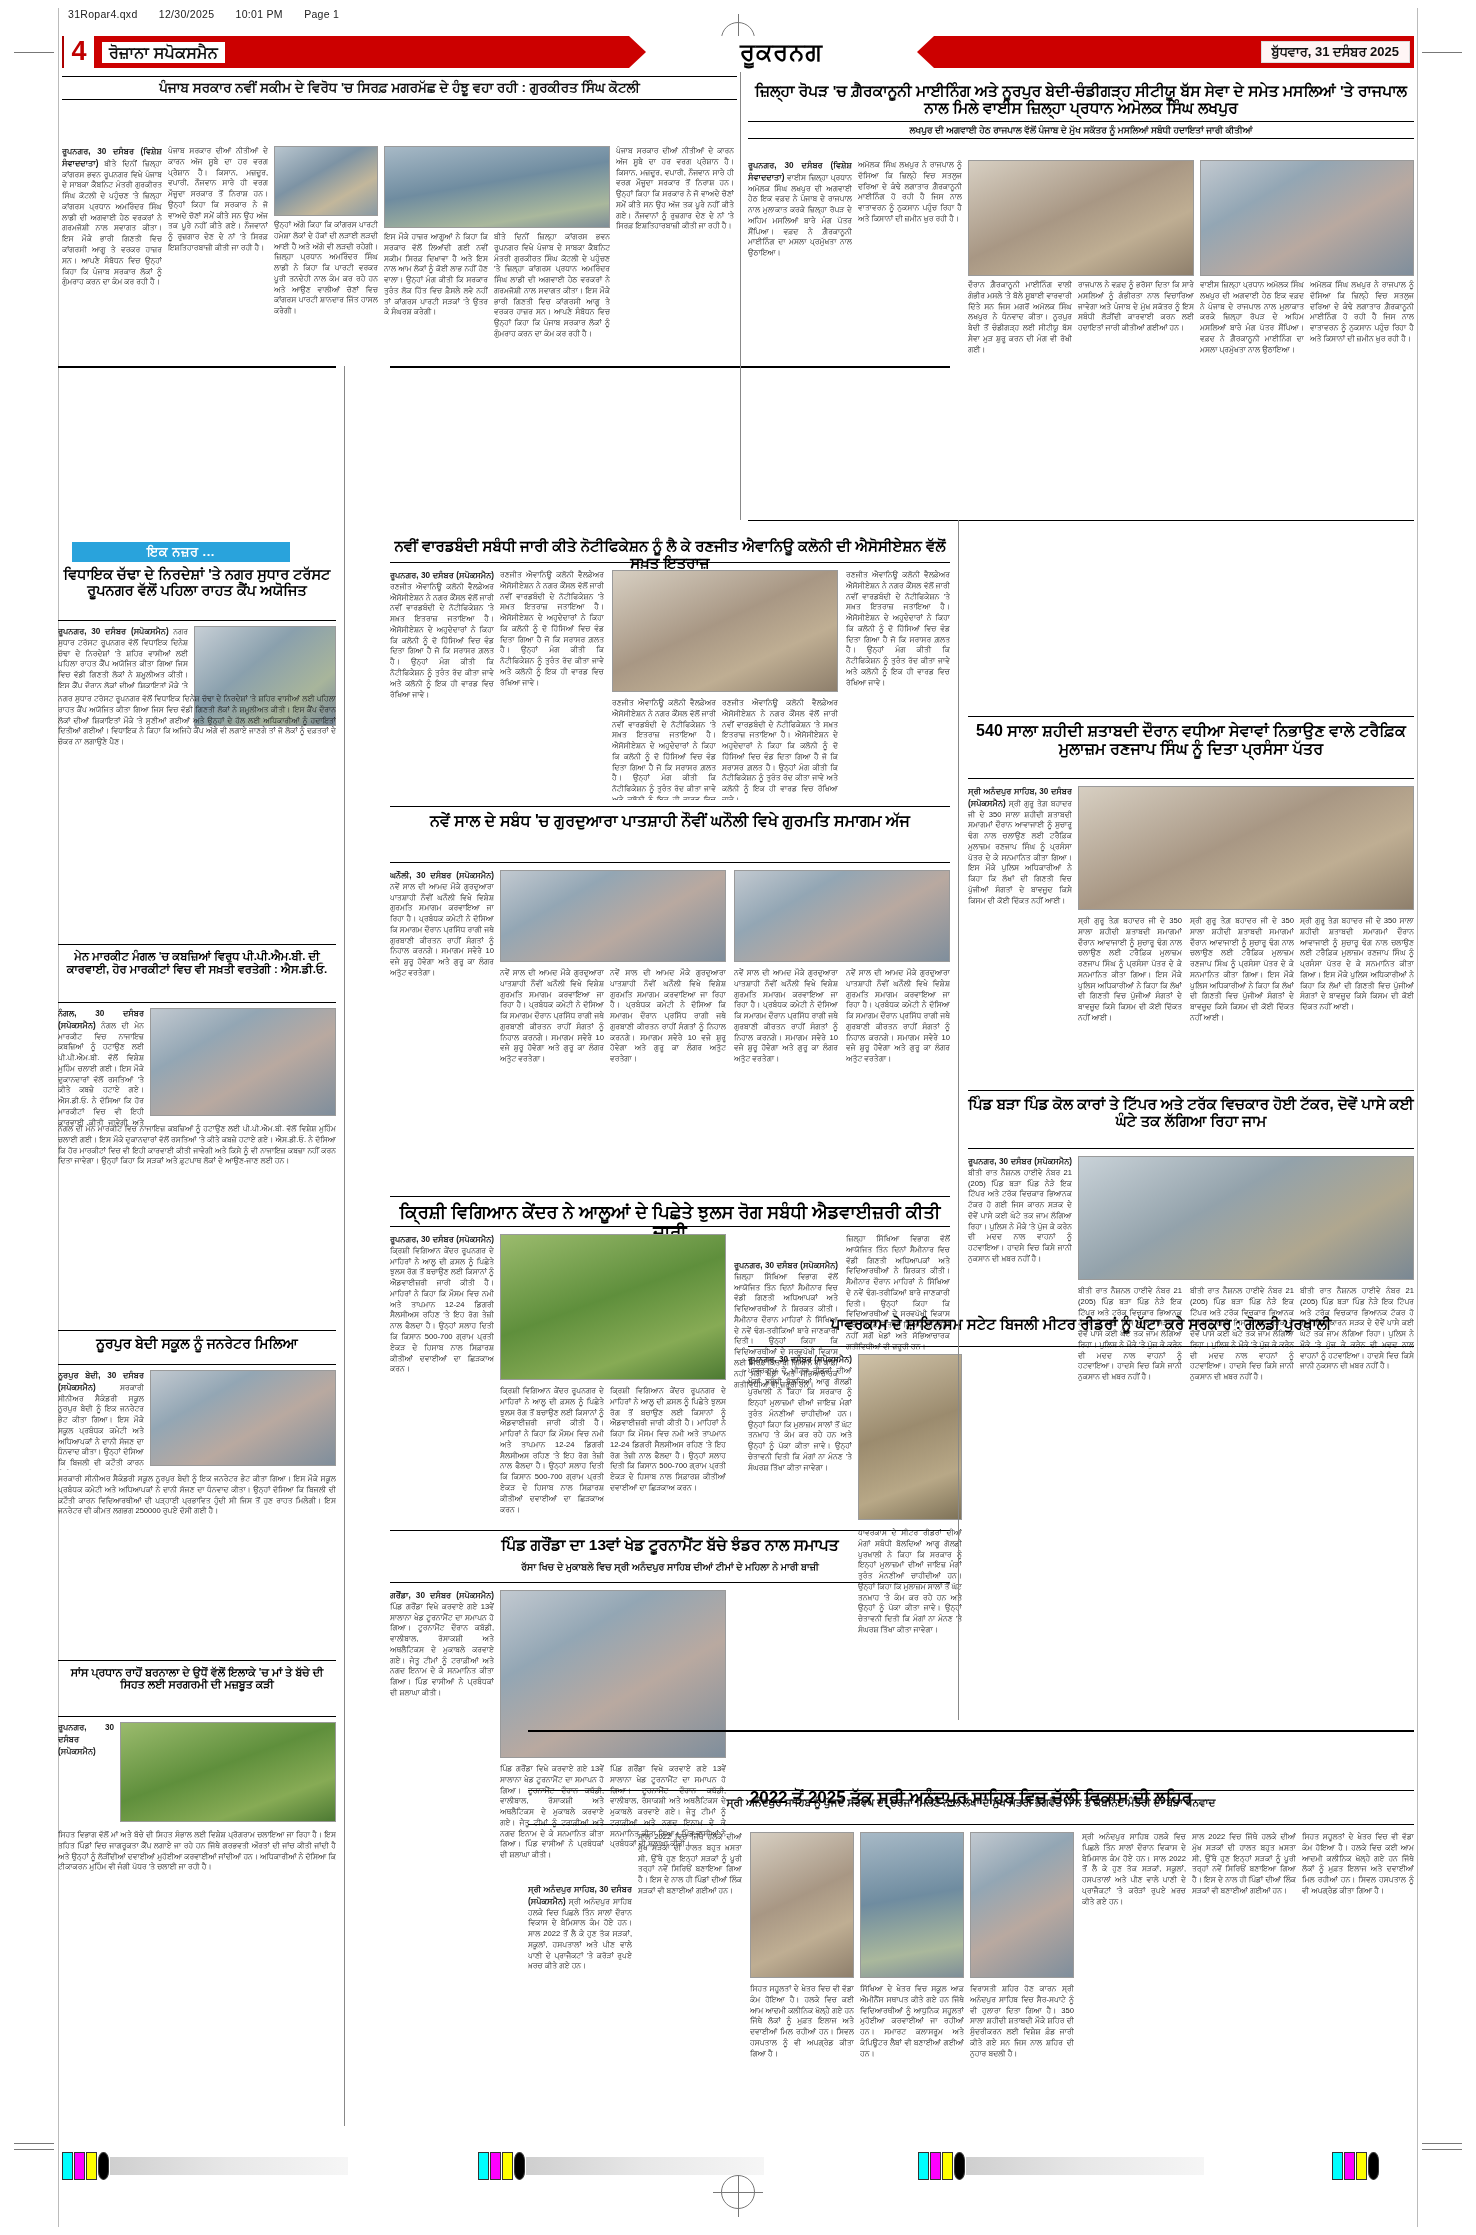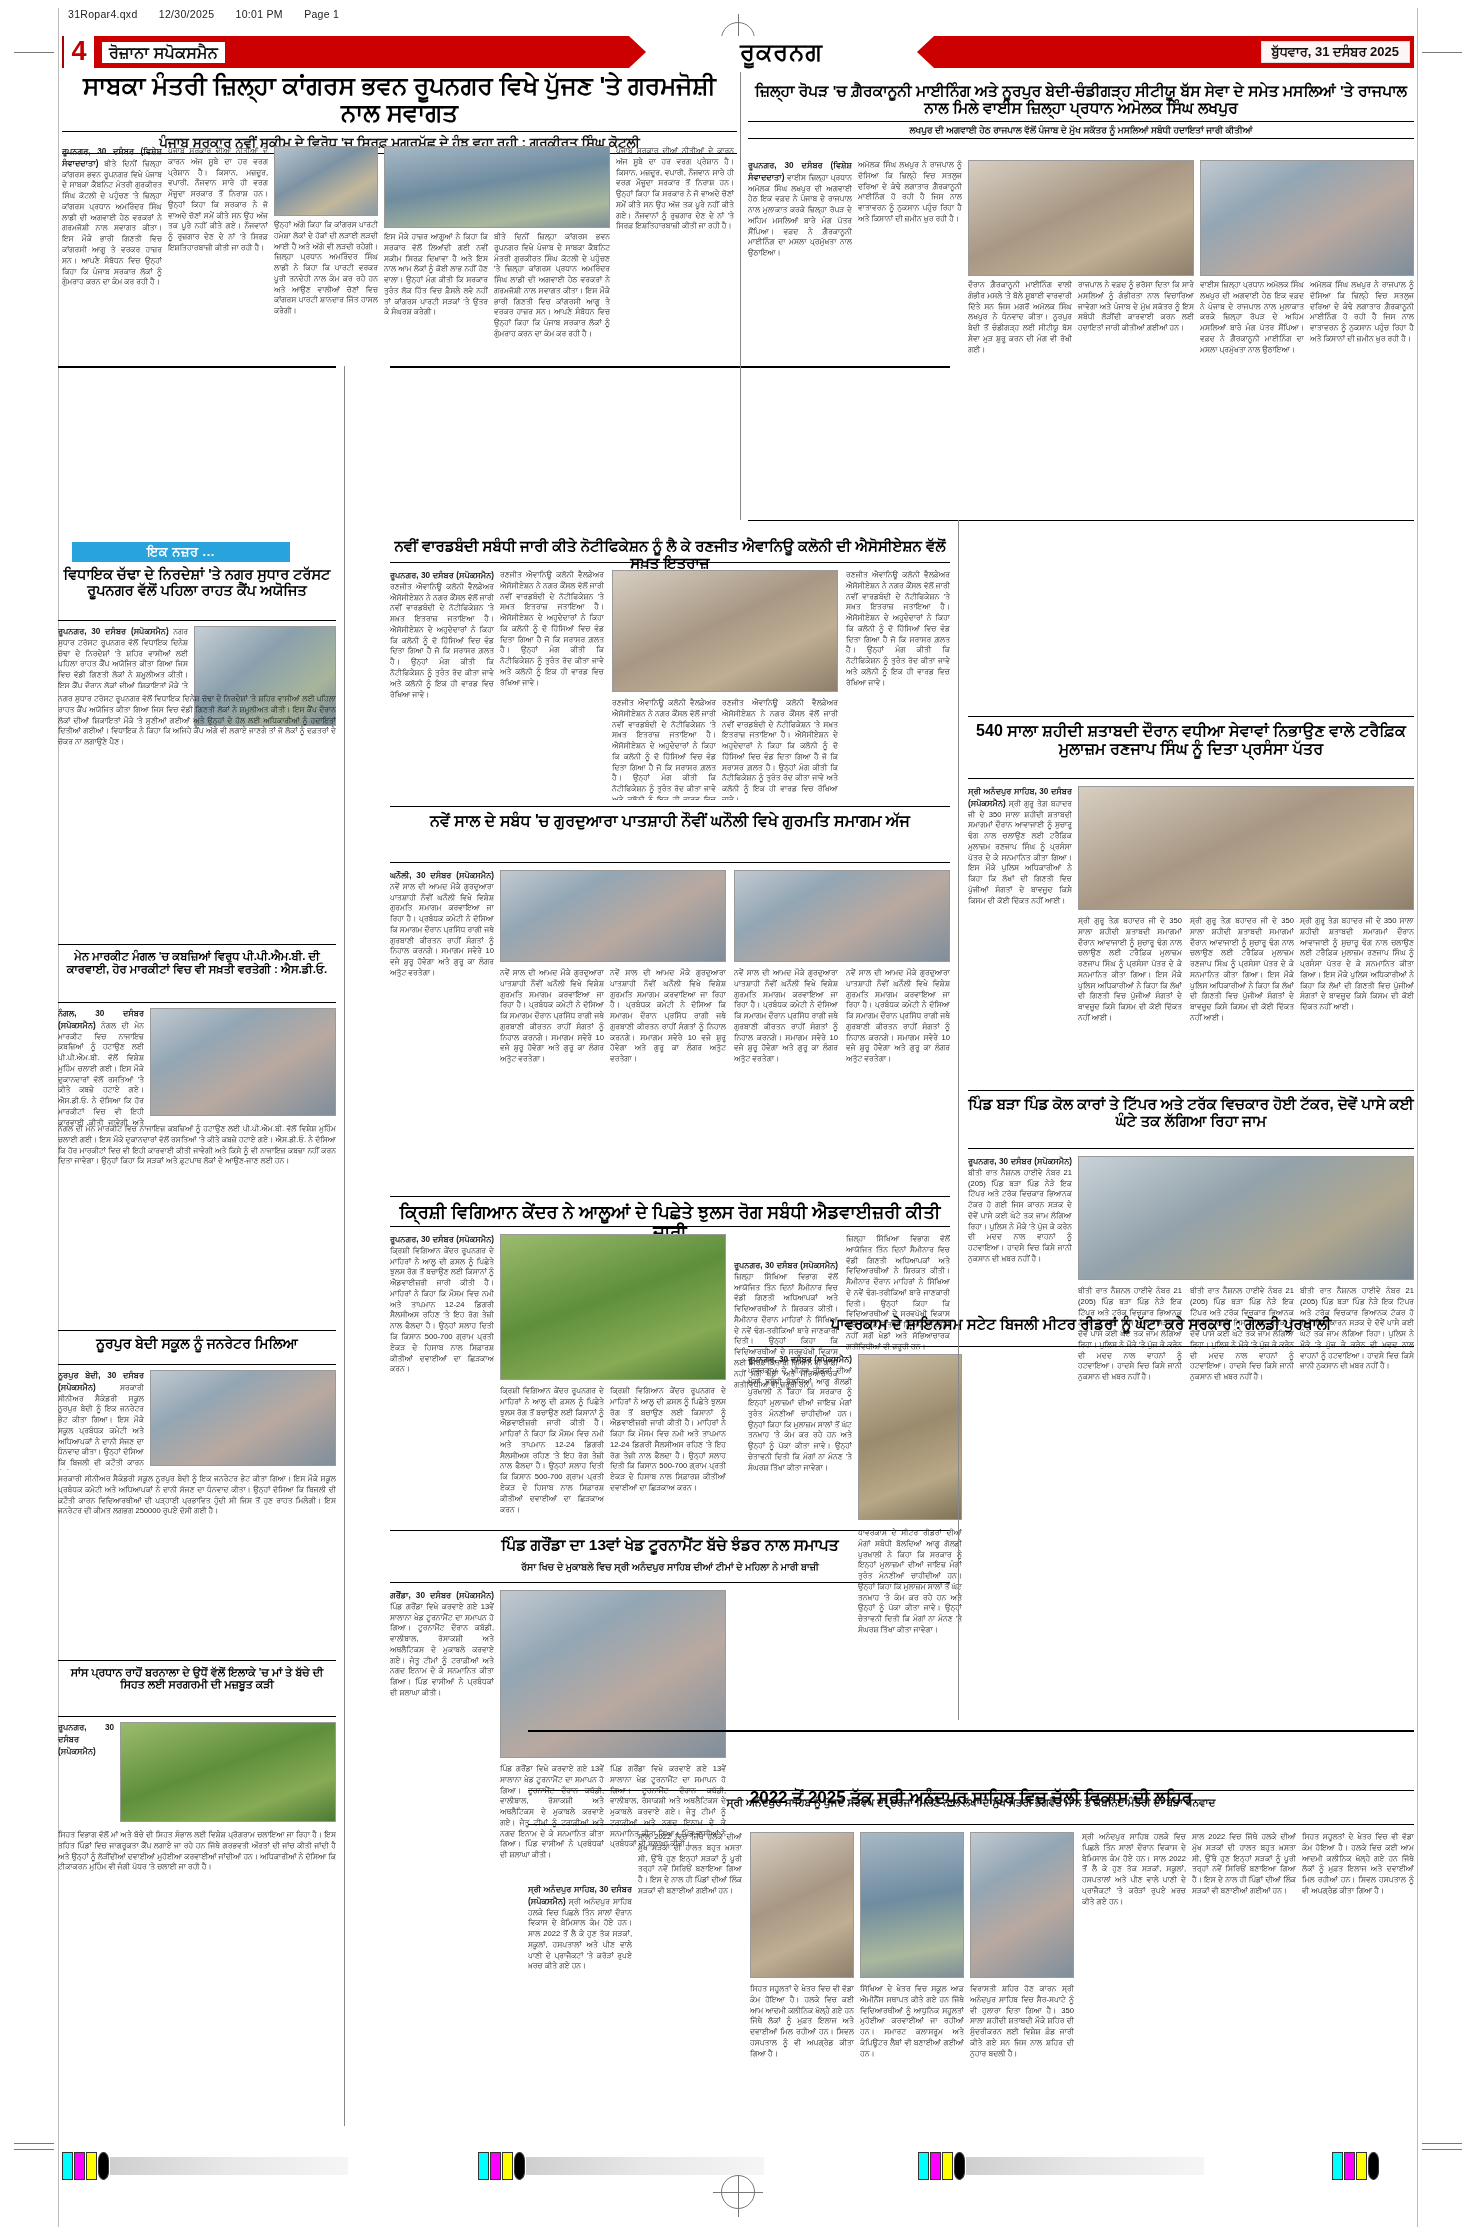--- a/index.html
+++ b/index.html
@@ -221,21 +221,20 @@
   <div class="mh-left">
     <div class="mh-brand">ਰੋਜ਼ਾਨਾ ਸਪੋਕਸਮੈਨ</div>
   </div>
   <div class="mh-center">ਰੂਕਰਨਗ</div>
   <div class="mh-right">
     <div class="mh-date">ਬੁੱਧਵਾਰ, 31 ਦਸੰਬਰ 2025</div>
   </div>
 </div>
 
 <div style="position:absolute;left:62px;top:72px;width:675px;">
-  <div class="hl" style="font-size:24.5px;">ਸਾਬਕਾ ਮੰਤਰੀ ਜ਼ਿਲ੍ਹਾ ਕਾਂਗਰਸ ਭਵਨ ਰੂਪਨਗਰ ਵਿਖੇ ਪੁੱਜਣ 'ਤੇ ਗਰਮਜੋਸ਼ੀ ਨਾਲ ਸਵਾਗਤ</div>
   <div class="rule-h" style="margin:4px 0 3px;"></div>
   <div class="sub-hl" style="font-size:13.5px;">ਪੰਜਾਬ ਸਰਕਾਰ ਨਵੀਂ ਸਕੀਮ ਦੇ ਵਿਰੋਧ 'ਚ ਸਿਰਫ਼ ਮਗਰਮੱਛ ਦੇ ਹੰਝੂ ਵਹਾ ਰਹੀ : ਗੁਰਕੀਰਤ ਸਿੰਘ ਕੋਟਲੀ</div>
   <div class="rule-h" style="margin:3px 0 4px;"></div>
 </div>
 
 <div style="position:absolute;left:62px;top:146px;width:100px;" class="body-col">
   <span class="byline">ਰੂਪਨਗਰ, 30 ਦਸੰਬਰ (ਵਿਸ਼ੇਸ਼ ਸੰਵਾਦਦਾਤਾ)</span>
   <span>ਬੀਤੇ ਦਿਨੀਂ ਜ਼ਿਲ੍ਹਾ ਕਾਂਗਰਸ ਭਵਨ ਰੂਪਨਗਰ ਵਿਖੇ ਪੰਜਾਬ ਦੇ ਸਾਬਕਾ ਕੈਬਨਿਟ ਮੰਤਰੀ ਗੁਰਕੀਰਤ ਸਿੰਘ ਕੋਟਲੀ ਦੇ ਪਹੁੰਚਣ 'ਤੇ ਜ਼ਿਲ੍ਹਾ ਕਾਂਗਰਸ ਪ੍ਰਧਾਨ ਅਮਰਿੰਦਰ ਸਿੰਘ ਲਾਡੀ ਦੀ ਅਗਵਾਈ ਹੇਠ ਵਰਕਰਾਂ ਨੇ ਗਰਮਜੋਸ਼ੀ ਨਾਲ ਸਵਾਗਤ ਕੀਤਾ। ਇਸ ਮੌਕੇ ਭਾਰੀ ਗਿਣਤੀ ਵਿਚ ਕਾਂਗਰਸੀ ਆਗੂ ਤੇ ਵਰਕਰ ਹਾਜ਼ਰ ਸਨ। ਆਪਣੇ ਸੰਬੋਧਨ ਵਿਚ ਉਨ੍ਹਾਂ ਕਿਹਾ ਕਿ ਪੰਜਾਬ ਸਰਕਾਰ ਲੋਕਾਂ ਨੂੰ ਗੁੰਮਰਾਹ ਕਰਨ ਦਾ ਕੰਮ ਕਰ ਰਹੀ ਹੈ।</span>
 </div>
 <div style="position:absolute;left:62px;top:146px;height:215px;width:100px;overflow:hidden;"></div>

